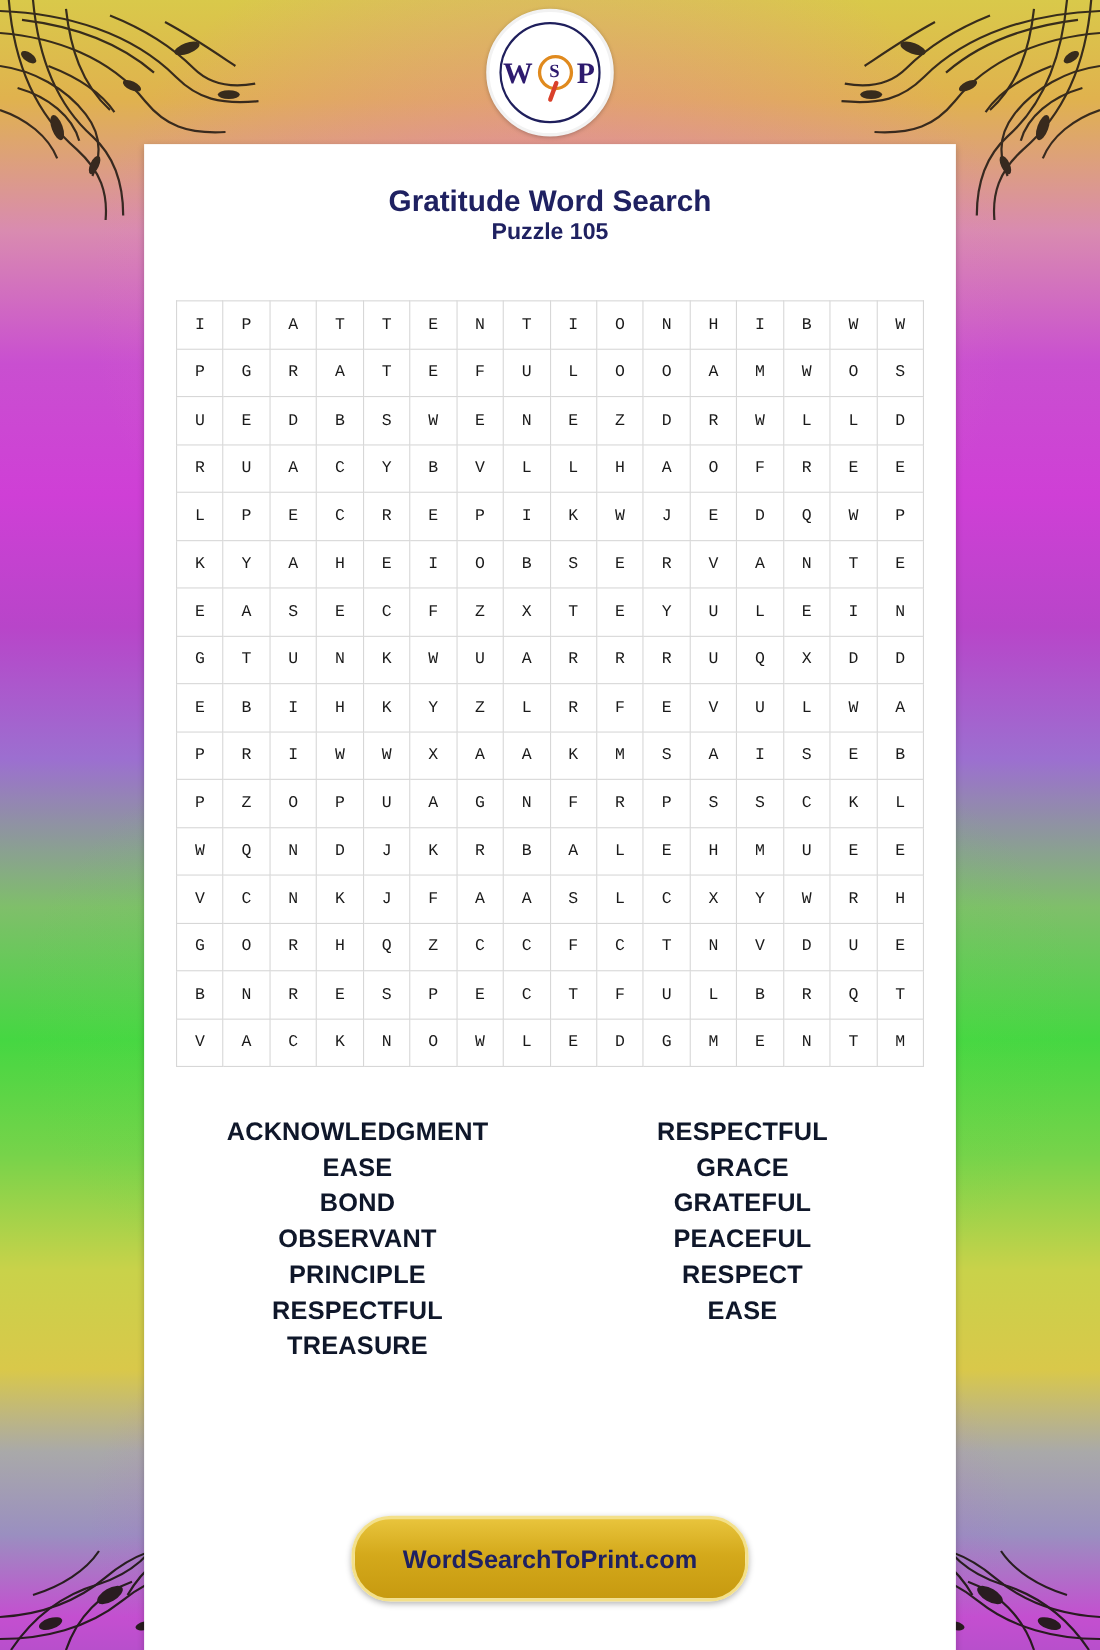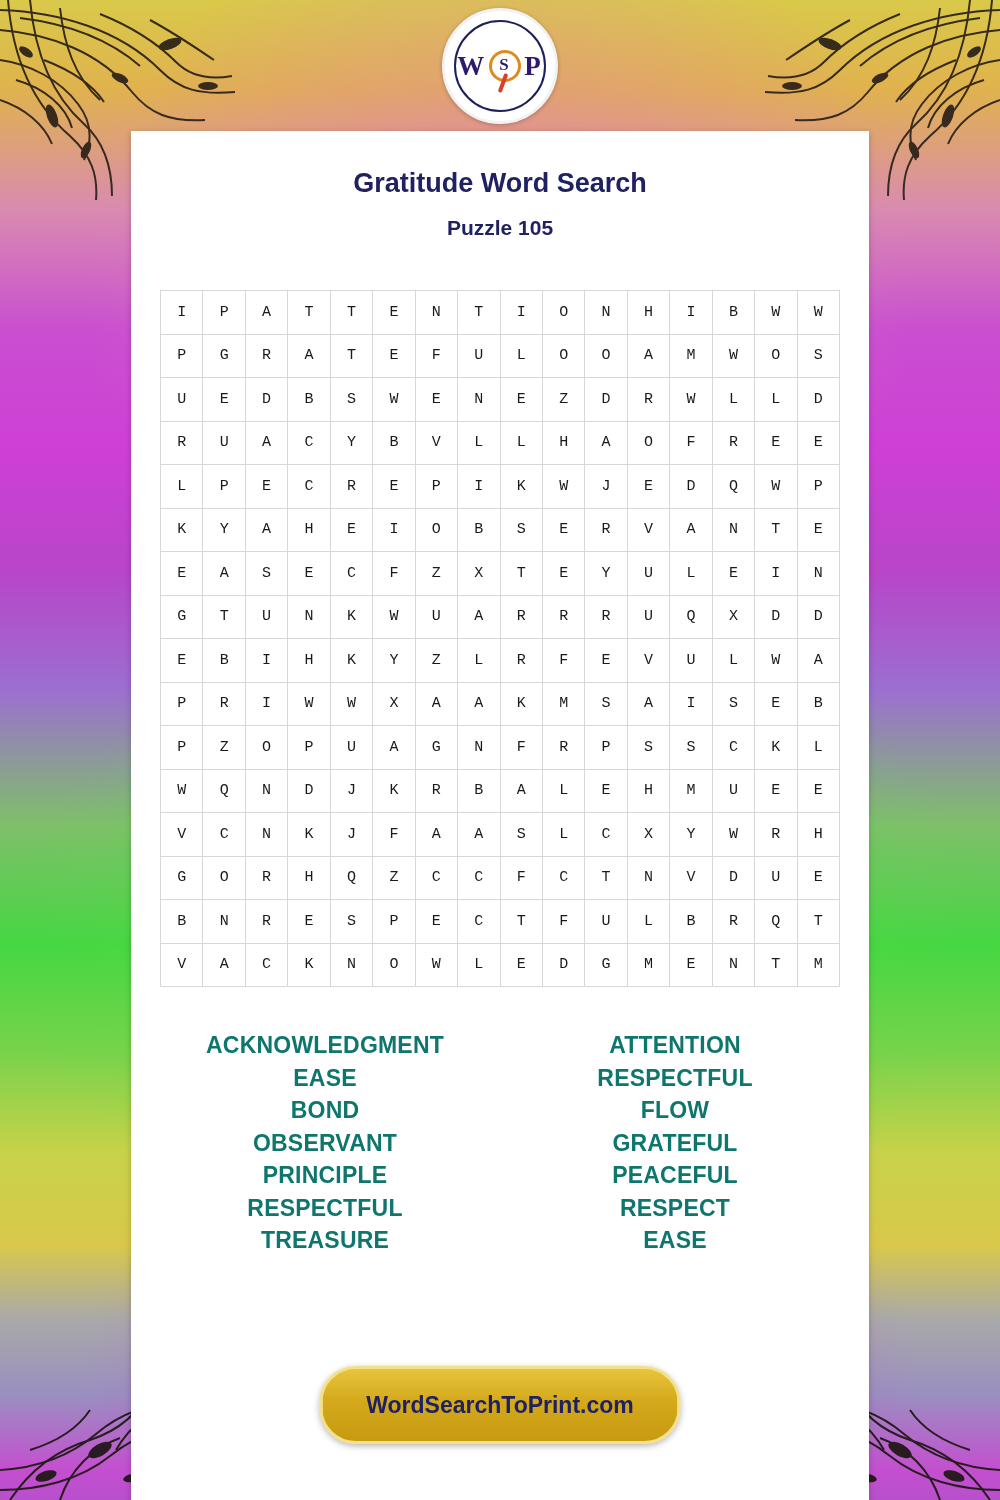--- a/index.html
+++ b/index.html
@@ -136,21 +136,20 @@
     font-size: 27px;
     font-weight: bold;
     margin-top: 37px;
     font-family: "Liberation Sans", sans-serif;
   }
   .subtitle {
     text-align: center;
     color: #1f2161;
     font-size: 21px;
     font-weight: bold;
-    margin-top: 17px;
   }
 
   
   .grid-wrap {
     margin: 50px auto 0 auto;
     width: 680px;
   }
   table.grid {
     border-collapse: collapse;
     width: 680px;
@@ -174,33 +173,33 @@
     width: 700px;
     display: flex;
     justify-content: center;
     gap: 0;
   }
   .word-col {
     width: 350px;
     text-align: center;
   }
   .word {
-    color: #0f766e;
+    color: #0f172a;
     font-size: 23px;
     font-weight: bold;
     line-height: 32.5px;
     letter-spacing: 0.2px;
   }
 
   
   .footer-pill {
     position: absolute;
     left: 50%;
     transform: translateX(-50%);
-    bottom: 56px;
+    bottom: 44px;
     width: 355px;
     height: 72px;
     border-radius: 36px;
     background: linear-gradient(180deg,#e8c43c 0%, #d4a91b 45%, #c79a10 100%);
     border: 3px solid #f3e08a;
     box-shadow: 0 2px 6px rgba(0,0,0,0.3);
     display: flex;
     align-items: center;
     justify-content: center;
     z-index: 6;
@@ -636,23 +635,22 @@
     <div class="word-col" id="word-col-left">
         <div class="word">ACKNOWLEDGMENT</div>
         <div class="word">EASE</div>
         <div class="word">BOND</div>
         <div class="word">OBSERVANT</div>
         <div class="word">PRINCIPLE</div>
         <div class="word">RESPECTFUL</div>
         <div class="word">TREASURE</div>
       </div>
     <div class="word-col" id="word-col-right">
-        <div class="word">ATTENTION</div>
         <div class="word">RESPECTFUL</div>
-        <div class="word">FLOW</div>
+        <div class="word">GRACE</div>
         <div class="word">GRATEFUL</div>
         <div class="word">PEACEFUL</div>
         <div class="word">RESPECT</div>
         <div class="word">EASE</div>
       </div>
   </div>
 </div>
 
 <div class="footer-pill">
   <span>WordSearchToPrint.com</span>

